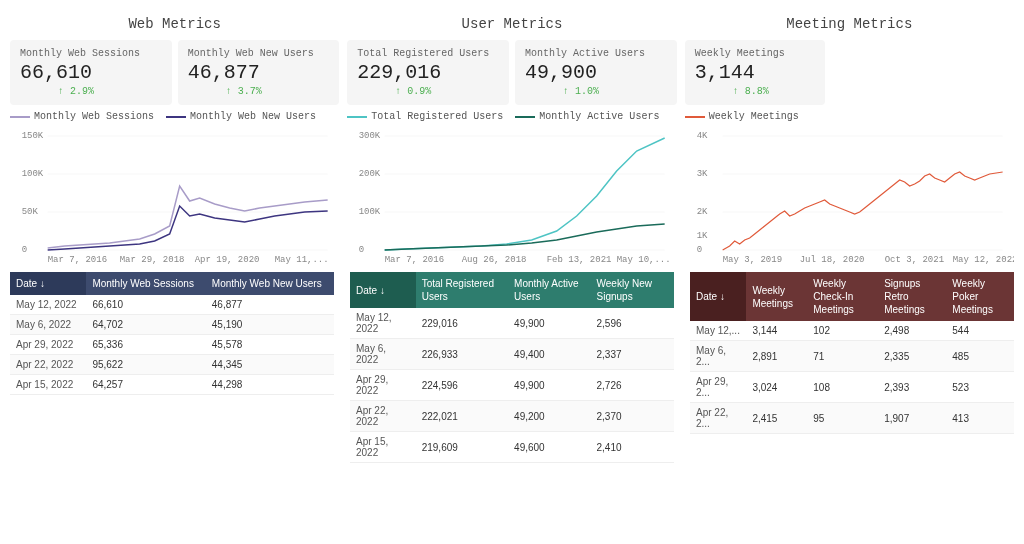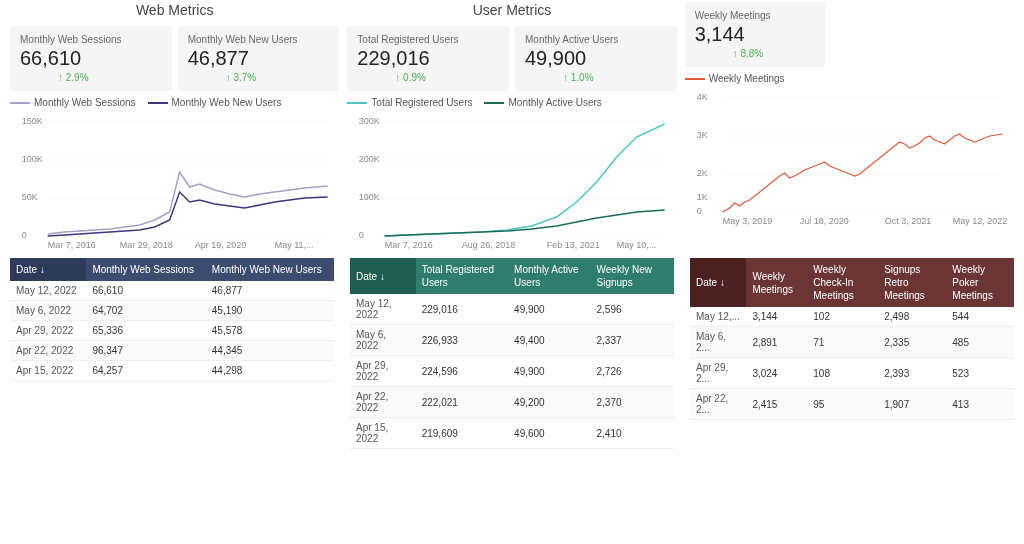--- a/index.html
+++ b/index.html
@@ -1,20 +1,20 @@
 <!DOCTYPE html>
 <html><head>
   <meta charset="utf-8">
   <style>
     * { box-sizing: border-box; margin: 0; padding: 0; }
     body { font-family: -apple-system, BlinkMacSystemFont, 'Segoe UI', sans-serif; background: #fff; font-size: 12px; color: #333; }
     
     .dashboard { width: 1024px; height: 544px; overflow: hidden; background: #fff; }
     
-    .top-sections { display: flex; padding: 2px 10px 0; gap: 8px; }
+    .top-sections { display: flex; padding: 16px 10px 0; gap: 8px; font-family: Liberation Mono, monospace; }
     .section { flex: 1; }
     .section-title { text-align: center; font-size: 14px; font-weight: 400; color: #444; margin-bottom: 8px; }
     
     .metric-cards { display: flex; gap: 6px; margin-bottom: 6px; }
     .metric-card { flex: 1; background: #f5f5f5; border-radius: 4px; padding: 8px 10px; }
     .metric-label { font-size: 10px; color: #666; margin-bottom: 2px; }
     .metric-value { font-size: 20px; font-weight: 300; color: #222; }
     .metric-change { font-size: 10px; color: #4caf50; margin-top: 2px; margin-left: 38px; }
     .metric-change::before { content: '↑ '; }
     
@@ -145,20 +145,21 @@
           <polyline fill="none" stroke="#1a6b5a" stroke-width="1.5" points="28,124 50,123 75,122 100,121 125,120 150,119 175,117 200,114 220,110 240,106 260,103 280,100 308,98"></polyline>
           <text x="28" y="136" class="chart-axis-label">Mar 7, 2016</text>
           <text x="105" y="136" class="chart-axis-label">Aug 26, 2018</text>
           <text x="190" y="136" class="chart-axis-label">Feb 13, 2021</text>
           <text x="260" y="136" class="chart-axis-label">May 10,...</text>
         </svg>
       </div>
     </div>
 
     <div class="section">
+      <div class="section-title">Meeting Metrics</div>
       <div class="metric-cards">
         <div class="metric-card" style="max-width:140px;">
           <div class="metric-label">Weekly Meetings</div>
           <div class="metric-value">3,144</div>
           <div class="metric-change">8.8%</div>
         </div>
       </div>
 
       <div class="chart-legend">
         <div class="legend-item">
@@ -212,21 +213,21 @@
               <td>64,702</td>
               <td>45,190</td>
             </tr>
             <tr>
               <td>Apr 29, 2022</td>
               <td>65,336</td>
               <td>45,578</td>
             </tr>
             <tr>
               <td>Apr 22, 2022</td>
-              <td>96,347</td>
+              <td>95,622</td>
               <td>44,345</td>
             </tr>
             <tr>
               <td>Apr 15, 2022</td>
               <td>64,257</td>
               <td>44,298</td>
             </tr>
           </tbody>
       </table>
     </div>

